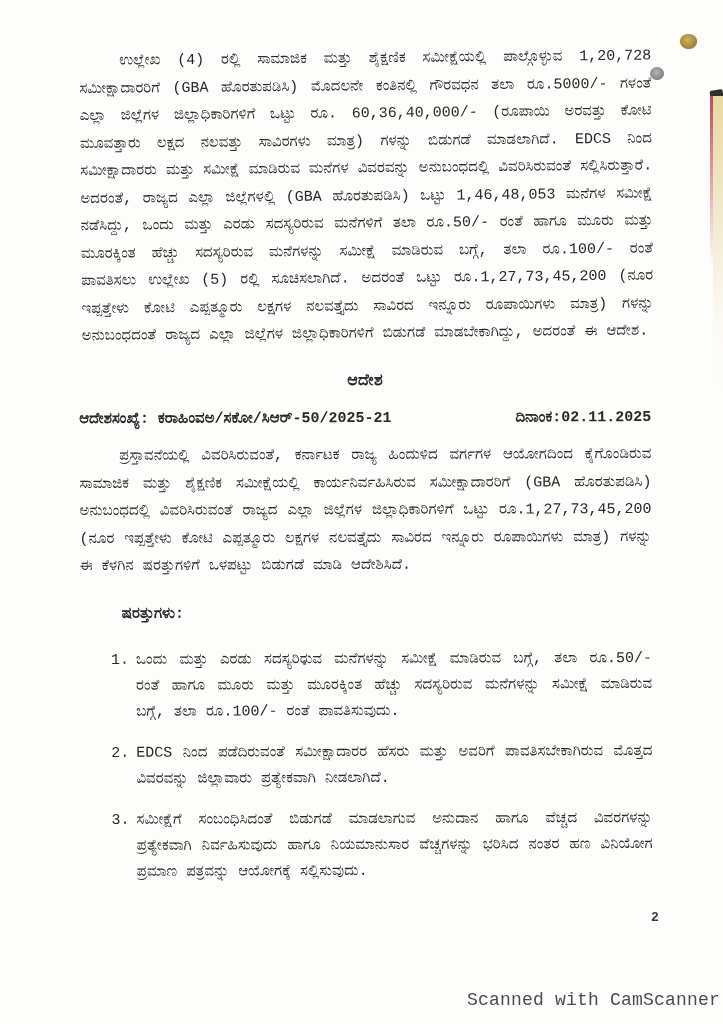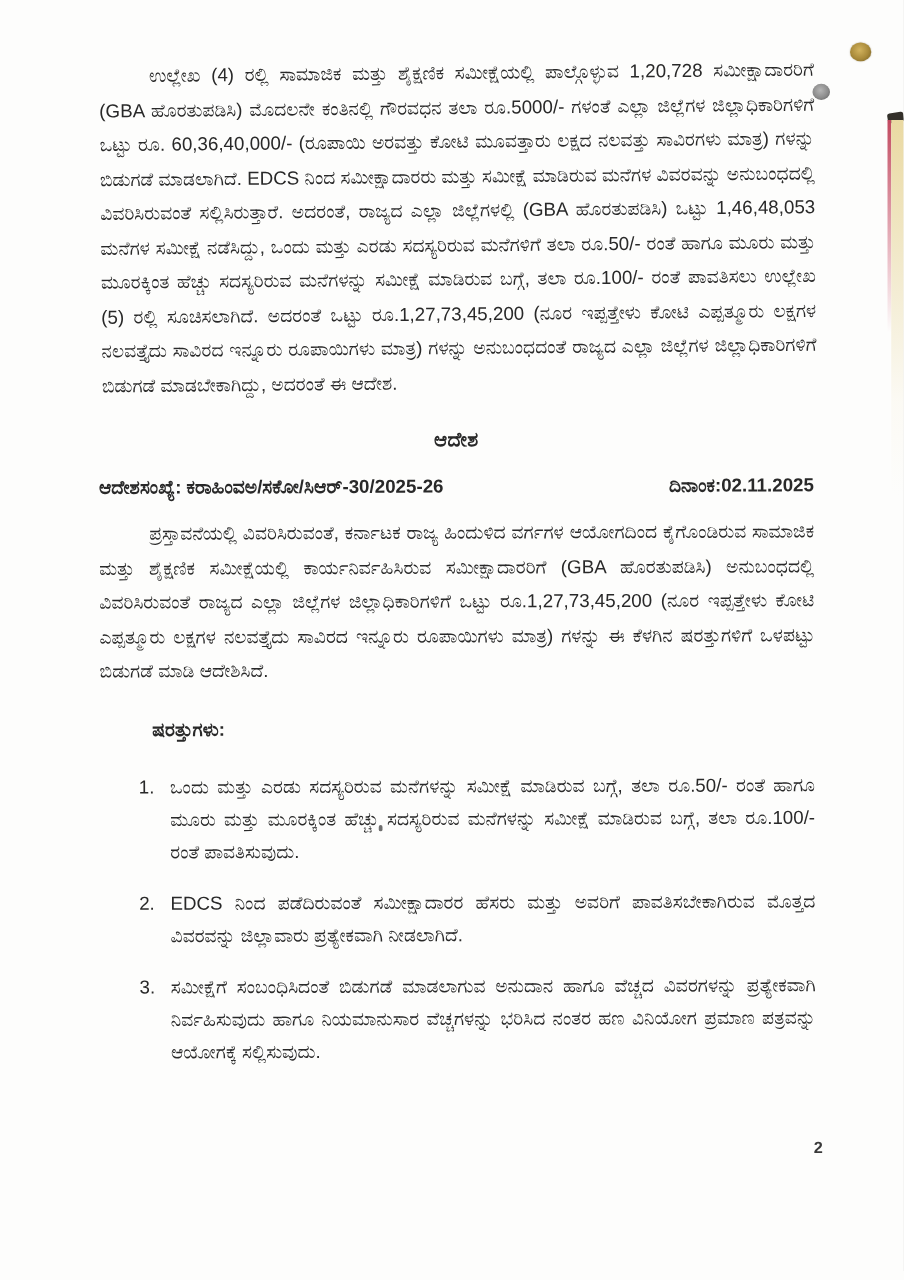--- a/index.html
+++ b/index.html
@@ -1,20 +1,20 @@
 <!DOCTYPE html>
 <html style="--paper: #fdfdfc; --text: #292929; --footer_text: #4d4d4d; --mark_red: #c24a60; --mark_yellow: #ead9a2; --stain_brown: #a98a3a; --stain_gray: #8c8c8c;"><head>
 <meta charset="utf-8">
 <style>
   html,body { margin:0; padding:0; background:#e9e9e9; }
   .screen {
     position:relative; width:723px; height:1024px;
     background:var(--paper, #fdfdfc);
     overflow:hidden;
-    font-family:Liberation Sans, sans-serif;
+    font-family:Liberation Mono, monospace;
     color:var(--text, #292929);
   }
   
   .doc {
     position:absolute; left:79px; top:48px; width:572px;
     font-size:15px;
   }
   .para {
     text-align:justify;
     line-height:27.5px;
@@ -89,21 +89,21 @@
 <div class="screen">
 
   <div class="doc">
 
     <p class="para para1">ಉಲ್ಲೇಖ (4) ರಲ್ಲಿ ಸಾಮಾಜಿಕ ಮತ್ತು ಶೈಕ್ಷಣಿಕ ಸಮೀಕ್ಷೆಯಲ್ಲಿ ಪಾಲ್ಗೊಳ್ಳುವ 1,20,728 ಸಮೀಕ್ಷಾದಾರರಿಗೆ (GBA ಹೊರತುಪಡಿಸಿ) ಮೊದಲನೇ ಕಂತಿನಲ್ಲಿ ಗೌರವಧನ ತಲಾ ರೂ.5000/- ಗಳಂತೆ ಎಲ್ಲಾ ಜಿಲ್ಲೆಗಳ ಜಿಲ್ಲಾಧಿಕಾರಿಗಳಿಗೆ ಒಟ್ಟು ರೂ. 60,36,40,000/- (ರೂಪಾಯಿ ಅರವತ್ತು ಕೋಟಿ ಮೂವತ್ತಾರು ಲಕ್ಷದ ನಲವತ್ತು ಸಾವಿರಗಳು ಮಾತ್ರ) ಗಳನ್ನು ಬಿಡುಗಡೆ ಮಾಡಲಾಗಿದೆ. EDCS ನಿಂದ ಸಮೀಕ್ಷಾದಾರರು ಮತ್ತು ಸಮೀಕ್ಷೆ ಮಾಡಿರುವ ಮನೆಗಳ ವಿವರವನ್ನು ಅನುಬಂಧದಲ್ಲಿ ವಿವರಿಸಿರುವಂತೆ ಸಲ್ಲಿಸಿರುತ್ತಾರೆ. ಅದರಂತೆ, ರಾಜ್ಯದ ಎಲ್ಲಾ ಜಿಲ್ಲೆಗಳಲ್ಲಿ (GBA ಹೊರತುಪಡಿಸಿ) ಒಟ್ಟು 1,46,48,053 ಮನೆಗಳ ಸಮೀಕ್ಷೆ ನಡೆಸಿದ್ದು, ಒಂದು ಮತ್ತು ಎರಡು ಸದಸ್ಯರಿರುವ ಮನೆಗಳಿಗೆ ತಲಾ ರೂ.50/- ರಂತೆ ಹಾಗೂ ಮೂರು ಮತ್ತು ಮೂರಕ್ಕಿಂತ ಹೆಚ್ಚು ಸದಸ್ಯರಿರುವ ಮನೆಗಳನ್ನು ಸಮೀಕ್ಷೆ ಮಾಡಿರುವ ಬಗ್ಗೆ, ತಲಾ ರೂ.100/- ರಂತೆ ಪಾವತಿಸಲು ಉಲ್ಲೇಖ (5) ರಲ್ಲಿ ಸೂಚಿಸಲಾಗಿದೆ. ಅದರಂತೆ ಒಟ್ಟು ರೂ.1,27,73,45,200 (ನೂರ ಇಪ್ಪತ್ತೇಳು ಕೋಟಿ ಎಪ್ಪತ್ಮೂರು ಲಕ್ಷಗಳ ನಲವತ್ತೈದು ಸಾವಿರದ ಇನ್ನೂರು ರೂಪಾಯಿಗಳು ಮಾತ್ರ) ಗಳನ್ನು ಅನುಬಂಧದಂತೆ ರಾಜ್ಯದ ಎಲ್ಲಾ ಜಿಲ್ಲೆಗಳ ಜಿಲ್ಲಾಧಿಕಾರಿಗಳಿಗೆ ಬಿಡುಗಡೆ ಮಾಡಬೇಕಾಗಿದ್ದು, ಅದರಂತೆ ಈ ಆದೇಶ.</p>
 
     <div class="lower">
       <div class="order-heading">ಆದೇಶ</div>
 
       <div class="order-row">
-        <span>ಆದೇಶಸಂಖ್ಯೆ: ಕರಾಹಿಂವಅ/ಸಕೋ/ಸಿಆರ್-30/2025-26</span>
+        <span>ಆದೇಶಸಂಖ್ಯೆ: ಕರಾಹಿಂವಅ/ಸಕೋ/ಸಿಆರ್-50/2025-21</span>
         <span>ದಿನಾಂಕ:02.11.2025</span>
       </div>
 
       <p class="para para2">ಪ್ರಸ್ತಾವನೆಯಲ್ಲಿ ವಿವರಿಸಿರುವಂತೆ, ಕರ್ನಾಟಕ ರಾಜ್ಯ ಹಿಂದುಳಿದ ವರ್ಗಗಳ ಆಯೋಗದಿಂದ ಕೈಗೊಂಡಿರುವ ಸಾಮಾಜಿಕ ಮತ್ತು ಶೈಕ್ಷಣಿಕ ಸಮೀಕ್ಷೆಯಲ್ಲಿ ಕಾರ್ಯನಿರ್ವಹಿಸಿರುವ ಸಮೀಕ್ಷಾದಾರರಿಗೆ (GBA ಹೊರತುಪಡಿಸಿ) ಅನುಬಂಧದಲ್ಲಿ ವಿವರಿಸಿರುವಂತೆ ರಾಜ್ಯದ ಎಲ್ಲಾ ಜಿಲ್ಲೆಗಳ ಜಿಲ್ಲಾಧಿಕಾರಿಗಳಿಗೆ ಒಟ್ಟು ರೂ.1,27,73,45,200 (ನೂರ ಇಪ್ಪತ್ತೇಳು ಕೋಟಿ ಎಪ್ಪತ್ಮೂರು ಲಕ್ಷಗಳ ನಲವತ್ತೈದು ಸಾವಿರದ ಇನ್ನೂರು ರೂಪಾಯಿಗಳು ಮಾತ್ರ) ಗಳನ್ನು ಈ ಕೆಳಗಿನ ಷರತ್ತುಗಳಿಗೆ ಒಳಪಟ್ಟು ಬಿಡುಗಡೆ ಮಾಡಿ ಆದೇಶಿಸಿದೆ.</p>
 
       <div class="conditions-heading">ಷರತ್ತುಗಳು:</div>
 
       <ol class="cond-list">
         <li class="cond">
           <span class="num">1.</span>
@@ -116,20 +116,21 @@
         <li class="cond">
           <span class="num">3.</span>
           <span class="txt">ಸಮೀಕ್ಷೆಗೆ ಸಂಬಂಧಿಸಿದಂತೆ ಬಿಡುಗಡೆ ಮಾಡಲಾಗುವ ಅನುದಾನ ಹಾಗೂ ವೆಚ್ಚದ ವಿವರಗಳನ್ನು ಪ್ರತ್ಯೇಕವಾಗಿ ನಿರ್ವಹಿಸುವುದು ಹಾಗೂ ನಿಯಮಾನುಸಾರ ವೆಚ್ಚಗಳನ್ನು ಭರಿಸಿದ ನಂತರ ಹಣ ವಿನಿಯೋಗ ಪ್ರಮಾಣ ಪತ್ರವನ್ನು ಆಯೋಗಕ್ಕೆ ಸಲ್ಲಿಸುವುದು.</span>
         </li>
       </ol>
     </div>
   </div>
 
   <div class="page-number">2</div>
 
+  <div class="scan-footer">Scanned with CamScanner</div>
 
   <div class="stain stain-brown"></div>
   <div class="stain stain-gray"></div>
   <div class="speck"></div>
   <div class="mark-strip">
     <div class="cap"></div>
     <div class="ink"></div>
     <div class="paper-edge"></div>
   </div>
 

